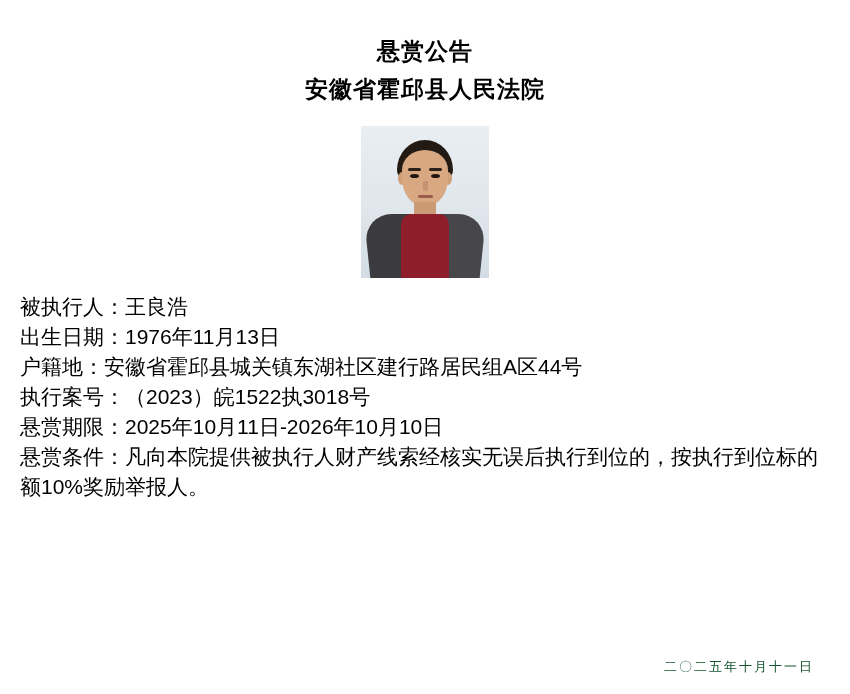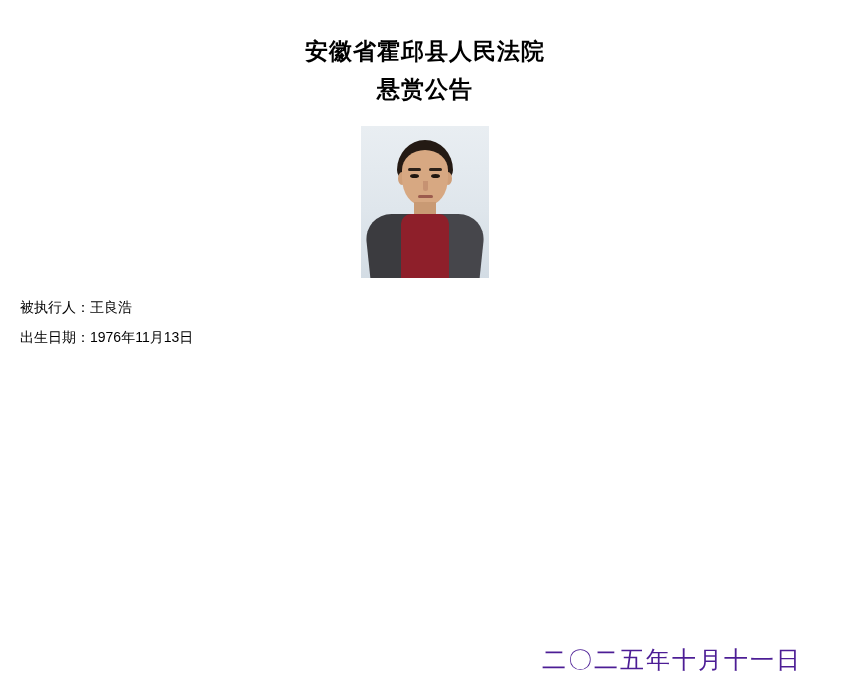--- a/index.html
+++ b/index.html
@@ -143,51 +143,51 @@
     position: absolute;
     left: 60px;
     top: 88px;
     width: 62px;
     height: 64px;
     background: #46464b;
     border-radius: 8px 28px 0 0;
     transform: skewX(-6deg);
   }
   .body-text {
-    font-size: 14px;
+    font-size: 21px;
     line-height: 30px;
     color: #000;
   }
   .body-text .line {
     white-space: pre-wrap;
   }
   .para {
     margin-top: 0;
     text-indent: 0;
   }
   .promise {
     margin-top: 14px;
   }
   .date-line {
     position: absolute;
-    right: 48px;
+    right: 36px;
     bottom: 18px;
-    font-size: 24px;
+    font-size: 13px;
     letter-spacing: 2px;
-    color: #4c1d95;
+    color: #14532d;
   }
 </style>
 </head>
 <body>
 
 <div class="page">
 
   <div class="title-block">
+    <div class="title-line">悬赏公告</div>
     <div class="title-line">安徽省霍邱县人民法院</div>
-    <div class="title-line">悬赏公告</div>
   </div>
 
   <div class="photo-wrap">
     <div class="photo">
       <div class="hair"></div>
       <div class="ear-l"></div>
       <div class="ear-r"></div>
       <div class="face"></div>
       <div class="brow-l"></div>
       <div class="brow-r"></div>
@@ -198,17 +198,21 @@
       <div class="neck"></div>
       <div class="jacket-l"></div>
       <div class="jacket-r"></div>
       <div class="shirt"></div>
     </div>
   </div>
 
   <div class="body-text">
     <div class="line">被执行人：王良浩</div>
     <div class="line">出生日期：1976年11月13日</div>
+    <div class="line">户籍地：安徽省霍邱县城关镇东湖社区建行路居民组A区44号</div>
+    <div class="line">执行案号：（2023）皖1522执3018号</div>
+    <div class="line">悬赏期限：2025年10月11日-2026年10月10日</div>
+    <div class="line para">悬赏条件：凡向本院提供被执行人财产线索经核实无误后执行到位的，按执行到位标的额10%奖励举报人。</div>
   </div>
 
   <div class="date-line">二〇二五年十月十一日</div>
 
 </div>
 
 </body></html>

